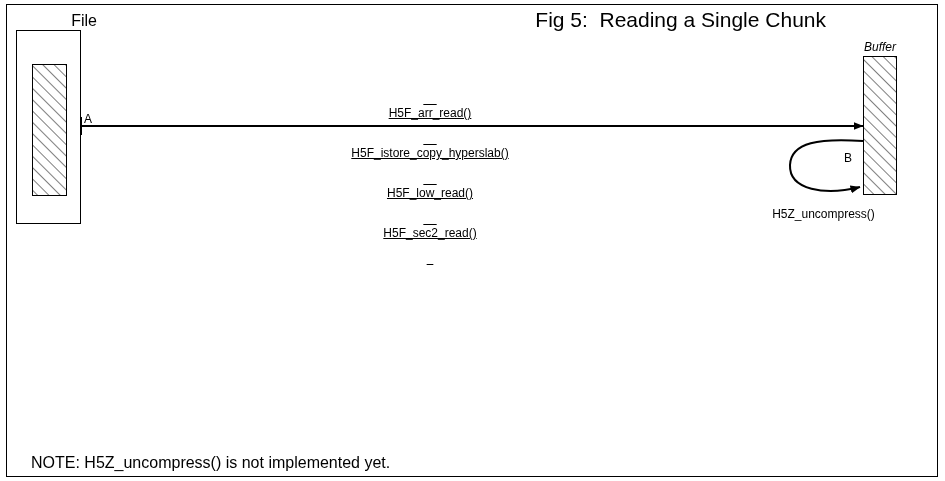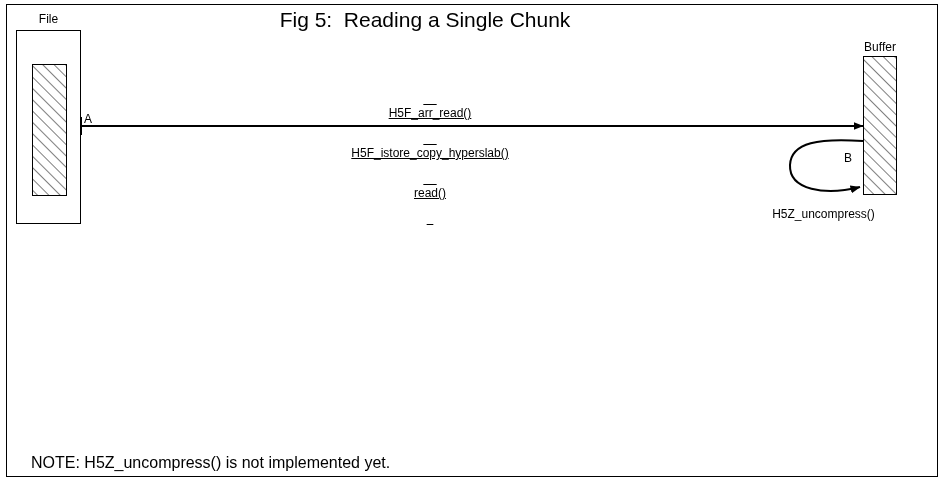--- a/index.html
+++ b/index.html
@@ -37,39 +37,40 @@
     height: 481px;
   }
   .lbl {
     position: absolute;
     white-space: pre;
     font-family: "Liberation Sans", sans-serif;
     color: #000000;
     line-height: 1;
   }
   #title-text {
-    left: 12px;
+    left: 0;
     top: 9px;
     width: 826px;
-    text-align: center;
+    text-align: right;
     font-size: 21px;
   }
   #file-label {
     left: 0px;
     top: 13px;
     width: 97px;
-    text-align: center;
-    font-size: 12px;
+    text-align: right;
+    font-size: 16px;
   }
   #buffer-label {
     left: 832px;
     top: 41px;
     width: 96px;
     text-align: center;
     font-size: 12px;
+    font-style: italic;
   }
   #label-a {
     left: 84px;
     top: 113px;
     font-size: 12px;
   }
   #label-b {
     left: 844px;
     top: 152px;
     font-size: 12px;
@@ -139,18 +140,19 @@
 
   <div class="lbl" id="label-a">A</div>
 
   <div class="lbl" id="label-b">B</div>
 
   <div class="lbl" id="uncompress-label">H5Z_uncompress()</div>
 
   <div class="lbl" id="callstack">
     <span class="call-line">H5F_arr_read()</span>
     <span class="call-line">H5F_istore_copy_hyperslab()</span>
-    <span class="call-line">read()</span>
+    <span class="call-line">H5F_low_read()</span>
+    <span class="call-line">H5F_sec2_read()</span>
   </div>
 
   <div class="lbl" id="note-text">NOTE: H5Z_uncompress() is not implemented yet.</div>
 
 </div>
 
 </body></html>

